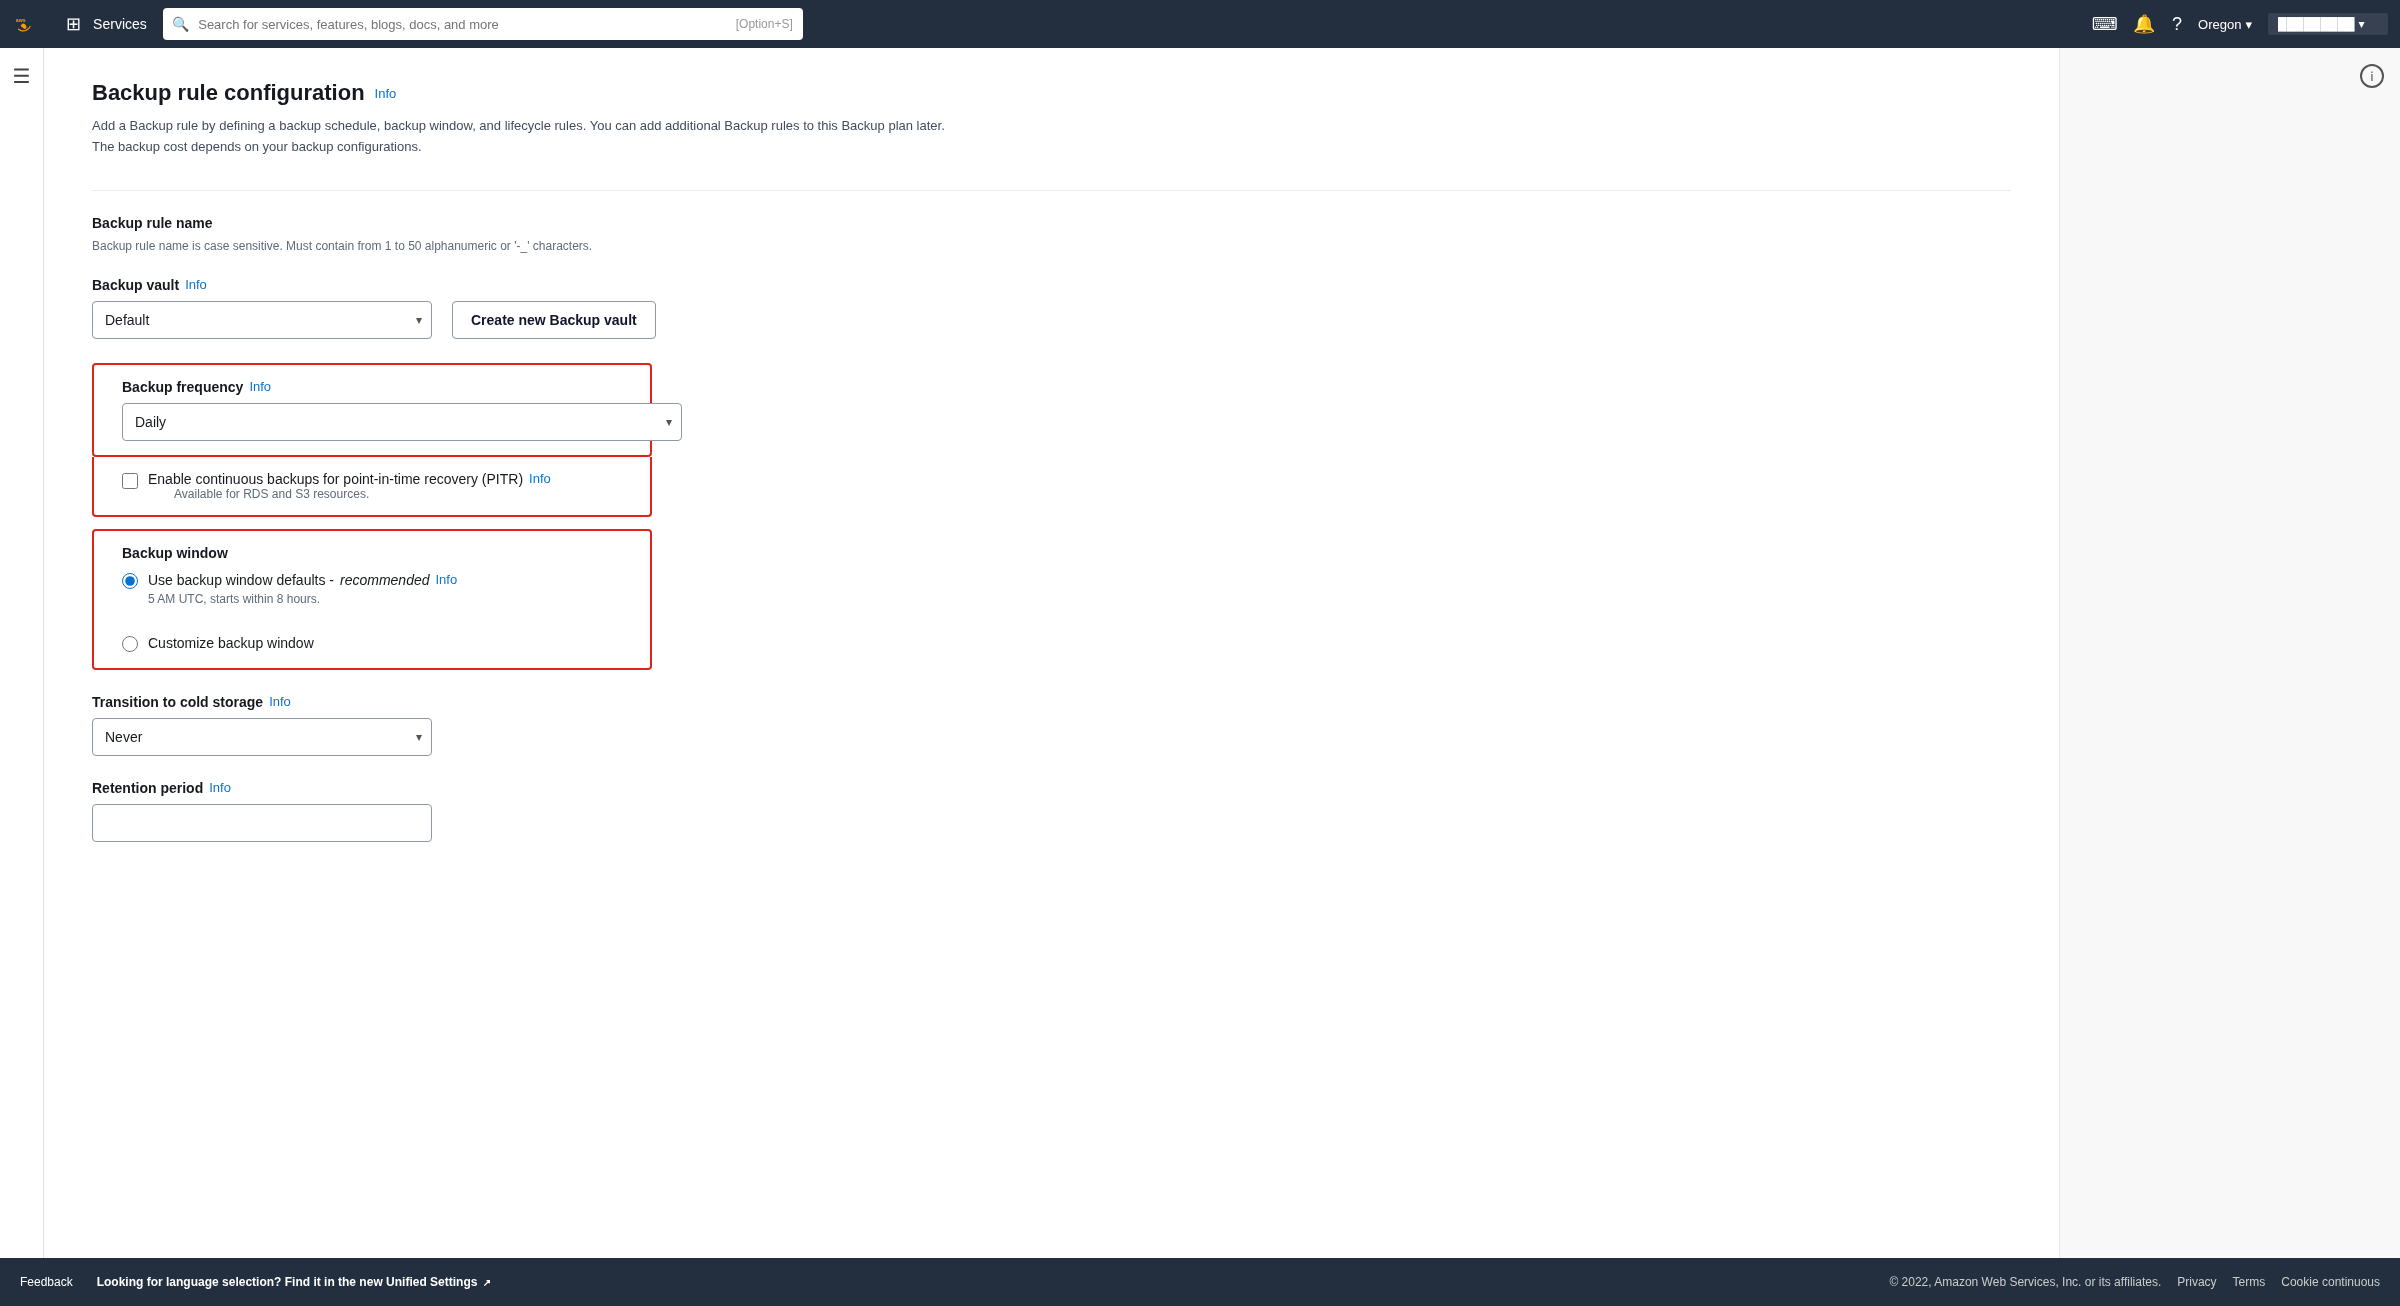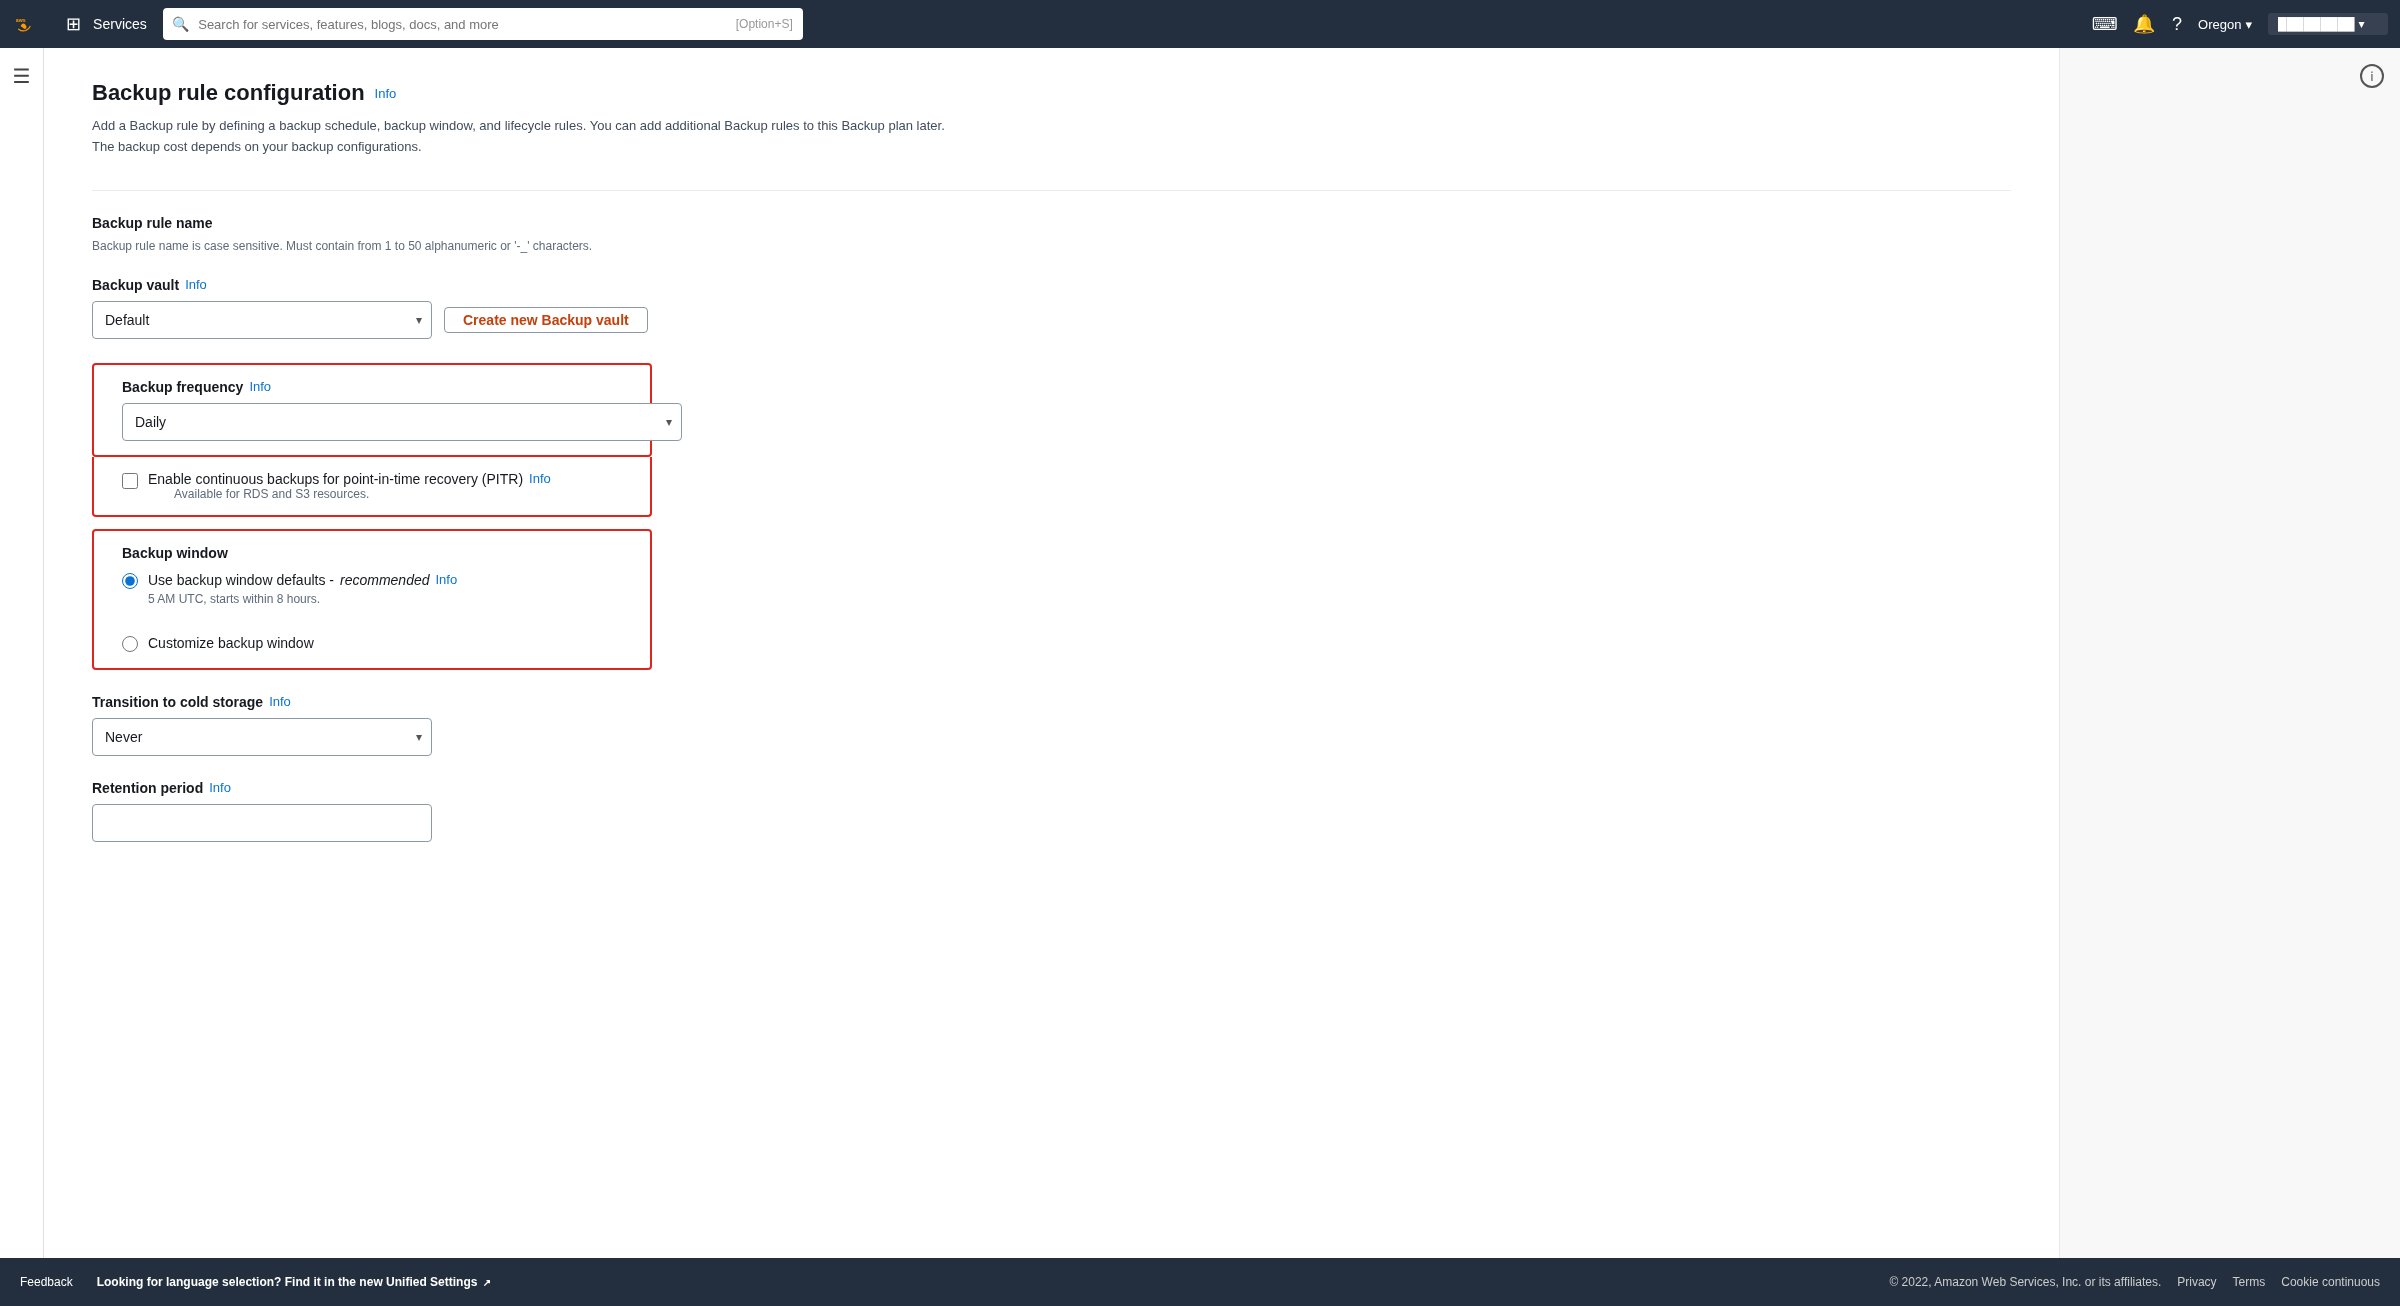--- a/index.html
+++ b/index.html
@@ -172,22 +172,21 @@
     }
 
     .hint-text {
       font-size: 12px;
       color: #5f6b7a;
       margin-top: 6px;
     }
 
     .vault-row {
       display: flex;
-      align-items: center;
-      gap: 12px;
+      gap: 20px;
       margin-top: 8px;
     }
 
     .select-wrapper {
       position: relative;
       display: inline-block;
     }
     .select-wrapper select {
       appearance: none;
       -webkit-appearance: none;
@@ -207,28 +206,28 @@
       right: 10px;
       top: 50%;
       transform: translateY(-50%);
       pointer-events: none;
       color: #555;
       font-size: 12px;
     }
     .select-wrapper.wide select { width: 560px; }
 
     .btn-secondary {
-      height: 26px;
+      height: 38px;
       padding: 0 18px;
       border: 1px solid #8d99a5;
       border-radius: 4px;
       background: #fff;
       font-size: 14px;
       font-weight: 600;
-      color: #c2410c;
+      color: #0f172a;
       cursor: pointer;
       white-space: nowrap;
     }
 
     
     .red-section {
       border: 2px solid #e0241c;
       border-radius: 4px;
       padding: 14px 28px;
       margin-bottom: 8px;

